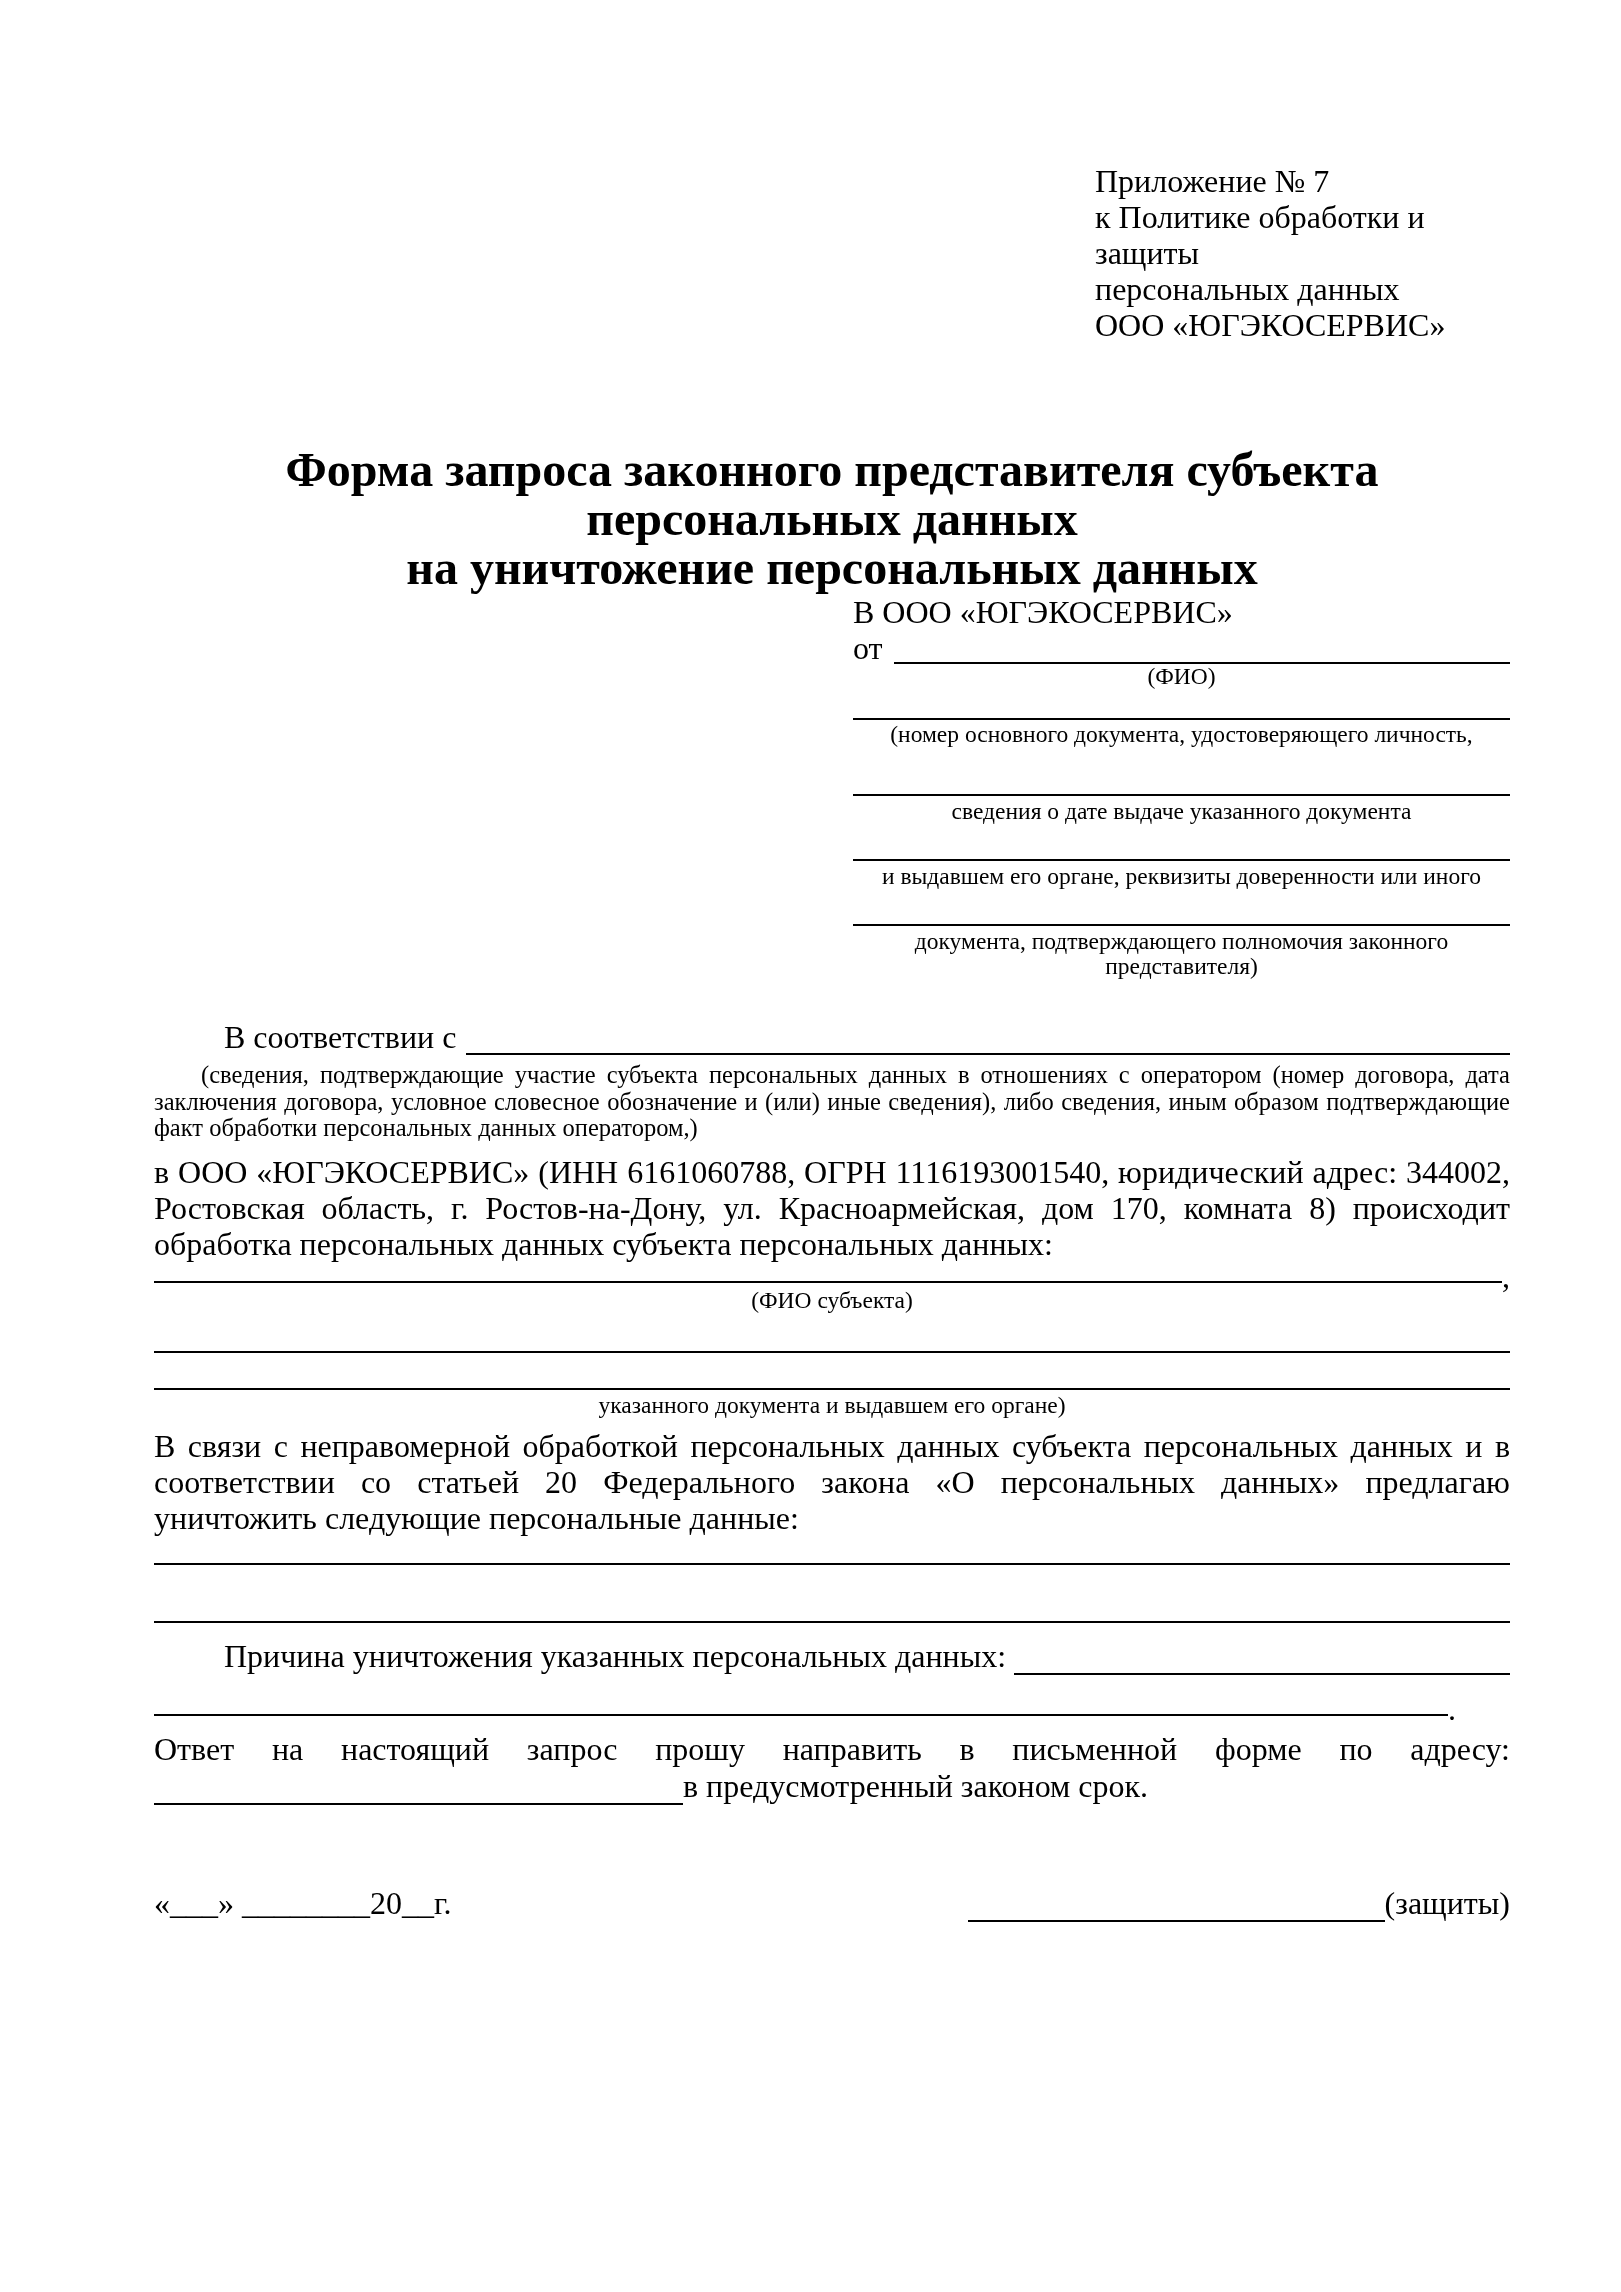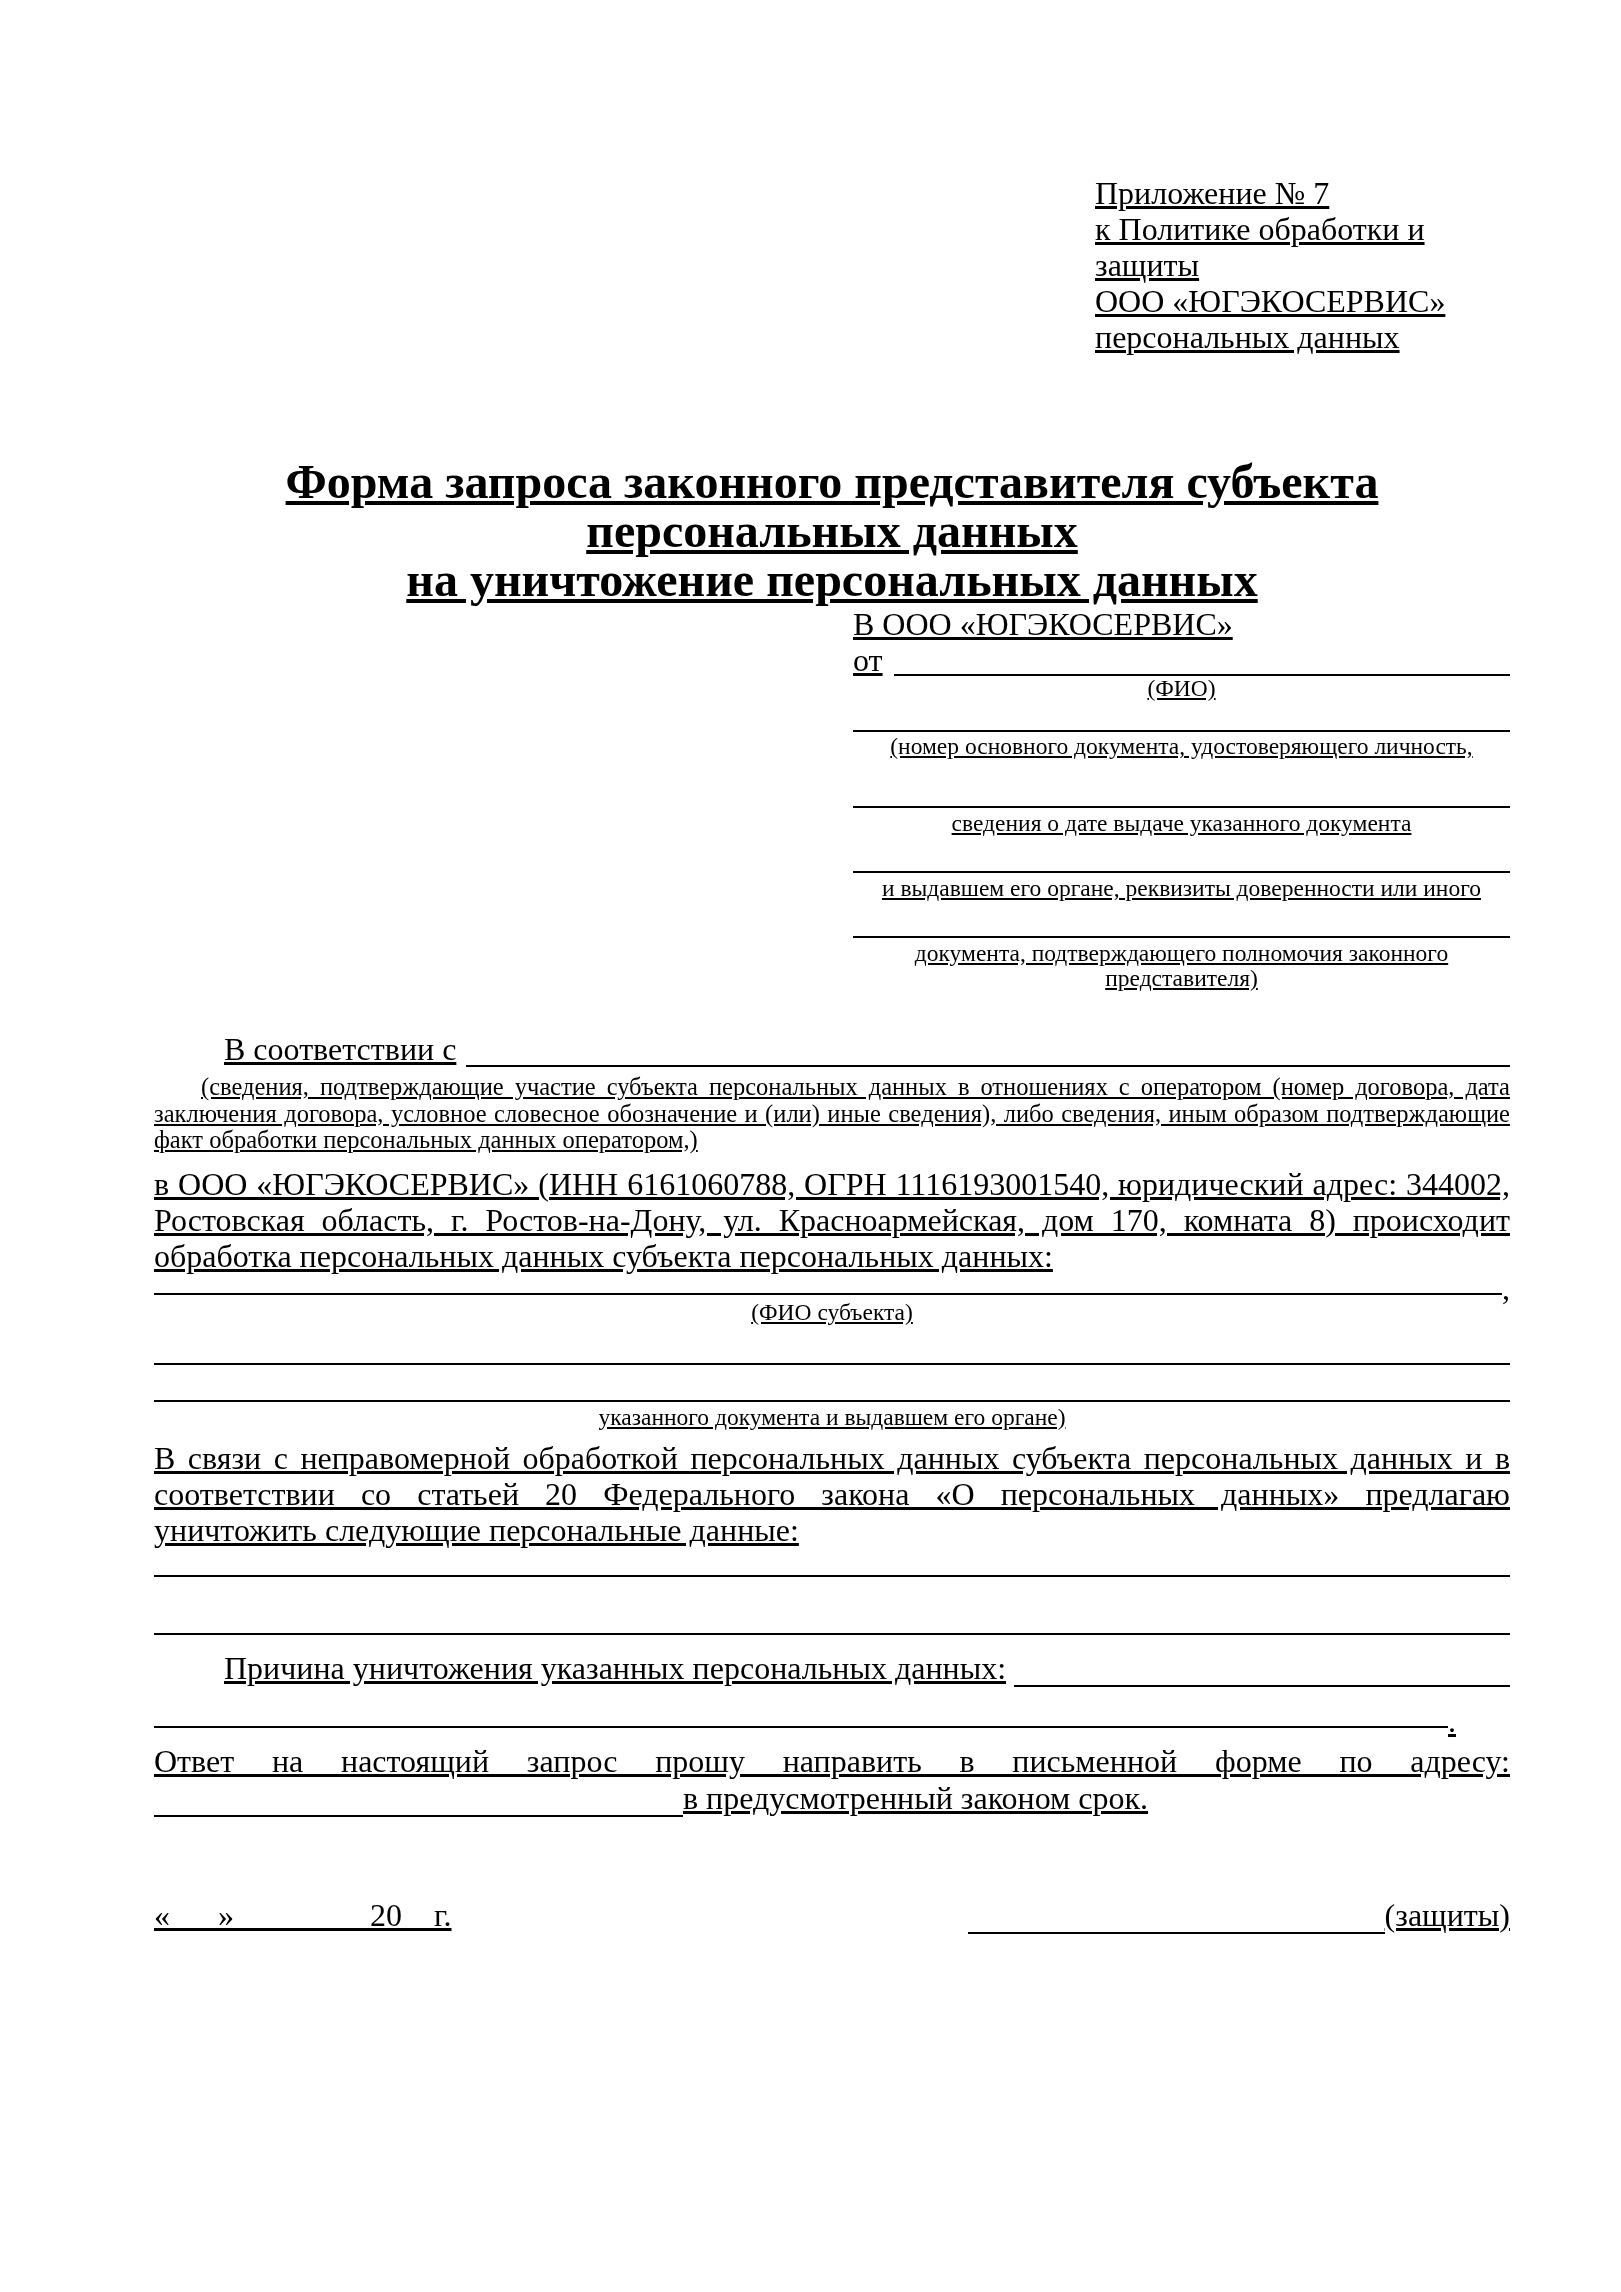--- a/index.html
+++ b/index.html
@@ -8,24 +8,23 @@
     width: 1621px;
     height: 2293px;
     background: #ffffff;
     font-family: "Liberation Serif", "DejaVu Serif", serif;
     color: #000000;
     overflow: hidden;
   }
   .content {
     position: absolute;
     left: 154px;
-    top: 16px;
+    top: 4px;
     width: 1356px;
     font-size: 32px;
-    text-decoration: underline;
   }
   
   .appendix {
     margin: 159px 0 0 941px;
     line-height: 36px;
   }
   
   .title {
     margin-top: 102px;
     text-align: center;
@@ -102,22 +101,22 @@
 </style>
 </head>
 <body>
 
 <div class="page">
   <div class="content">
 
     <div class="appendix">
       <div>Приложение № 7</div>
       <div>к Политике обработки и защиты</div>
+      <div>персональных данных</div>
       <div>ООО «ЮГЭКОСЕРВИС»</div>
-      <div>персональных данных</div>
     </div>
 
     <div class="title">
       <div>Форма запроса законного представителя субъекта персональных данных</div>
       <div>на уничтожение персональных данных</div>
     </div>
 
     <div class="right-col">
       <div class="to-line">В ООО «ЮГЭКОСЕРВИС»</div>
       <div class="from-row">

